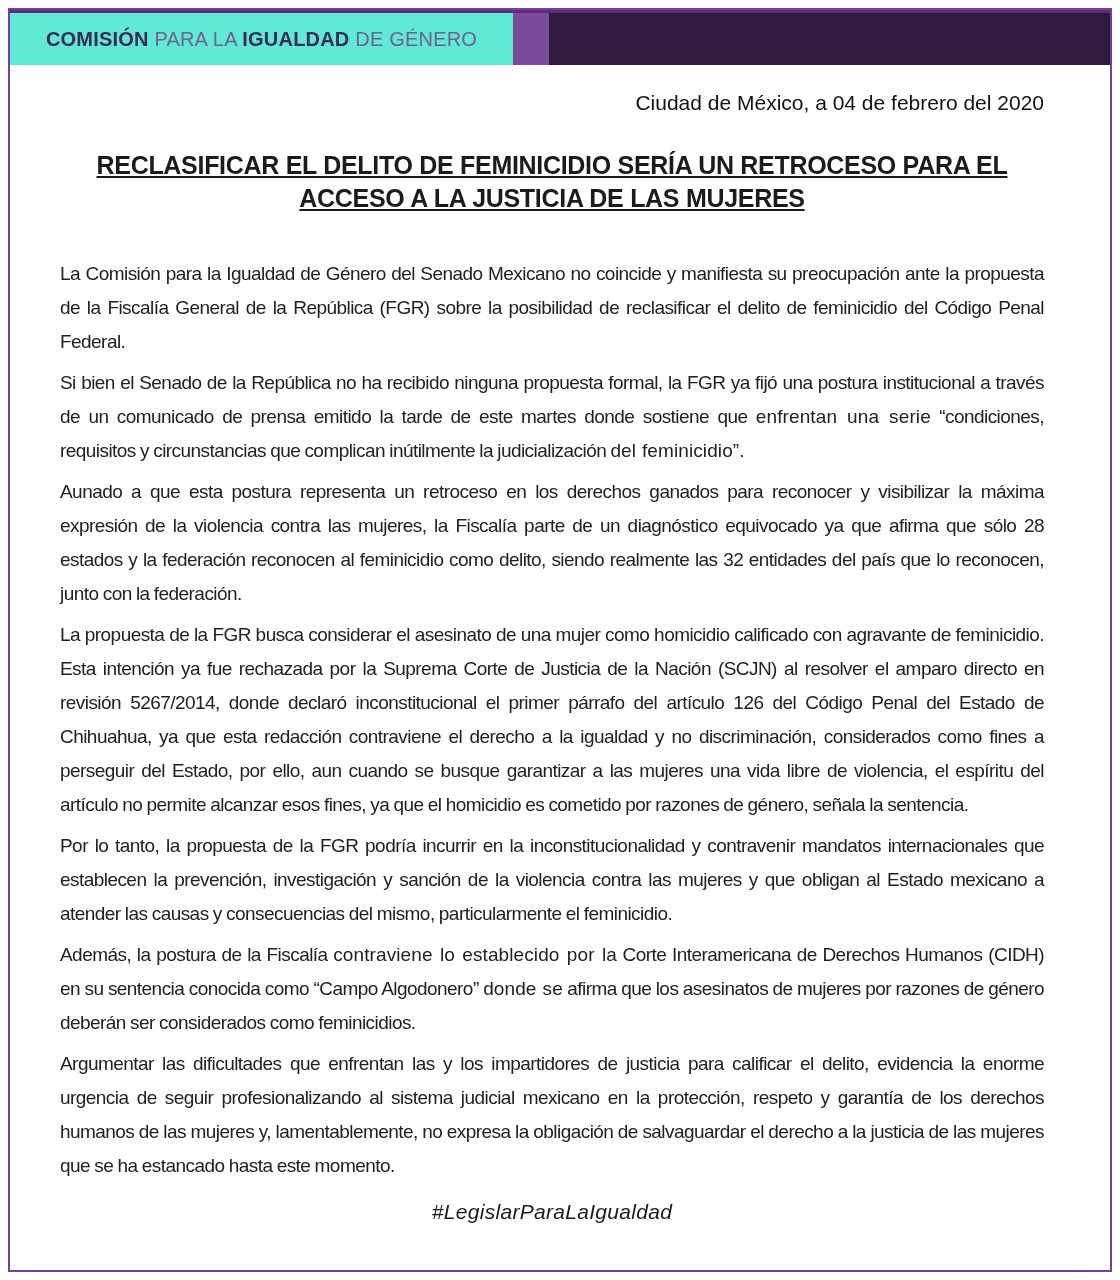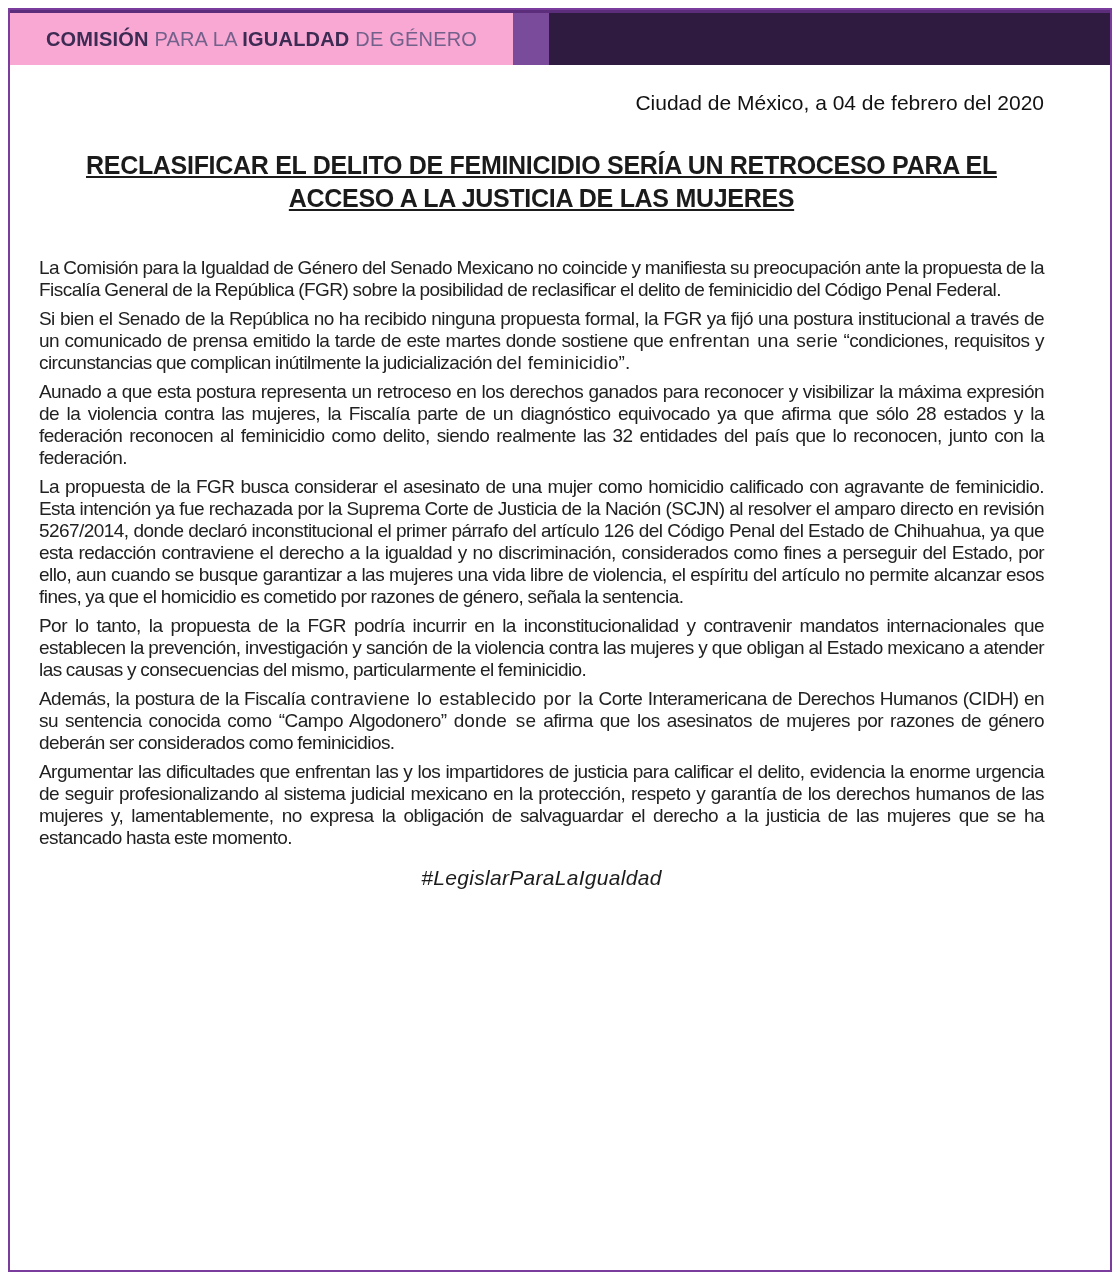--- a/index.html
+++ b/index.html
@@ -26,21 +26,21 @@
   
   .banner {
     display: flex;
     height: 52px;
     border-top: 3px solid #5c2d7a;
     box-sizing: content-box;
   }
   .banner-seg { height: 100%; }
   .seg-commission {
     width: 503px;
-    background: #f9a8d4;
+    background: #5eead4;
     display: flex;
     align-items: center;
     justify-content: center;
   }
   .commission-title {
     font-size: 20px;
     letter-spacing: 0.2px;
     white-space: nowrap;
   }
   .commission-title .dark  { color: #3c2b52; font-weight: bold; }
@@ -55,21 +55,21 @@
   .senate-label {
     color: #f4effa;
     font-size: 16px;
     letter-spacing: 0.2px;
     white-space: nowrap;
   }
   .seg-strip { width: 36px; background: #7b4b9b; }
   .seg-dark  { flex: 1; background: #2f1a40; }
   
   .content {
-    padding: 0 66px 0 29px;
+    padding: 0 66px 0 50px;
   }
   .date-line {
     margin-top: 26px;
     text-align: right;
     font-size: 21px;
     color: #121212;
   }
   .doc-title {
     margin: 34px auto 0 auto;
     max-width: 960px;
@@ -80,21 +80,21 @@
     letter-spacing: -0.3px;
     color: #1b1b1b;
     text-decoration: underline;
   }
   .doc-body {
     margin-top: 42px;
   }
   .para {
     margin: 0 0 7px 0;
     font-size: 19px;
-    line-height: 22px;
+    line-height: 34px;
     text-align: justify;
     color: #212121;
     letter-spacing: -0.55px;
     word-spacing: -0.5px;
   }
   .para .wide {
     letter-spacing: 0.1px;
     word-spacing: 0.5px;
     margin-top: 43px;
   }

